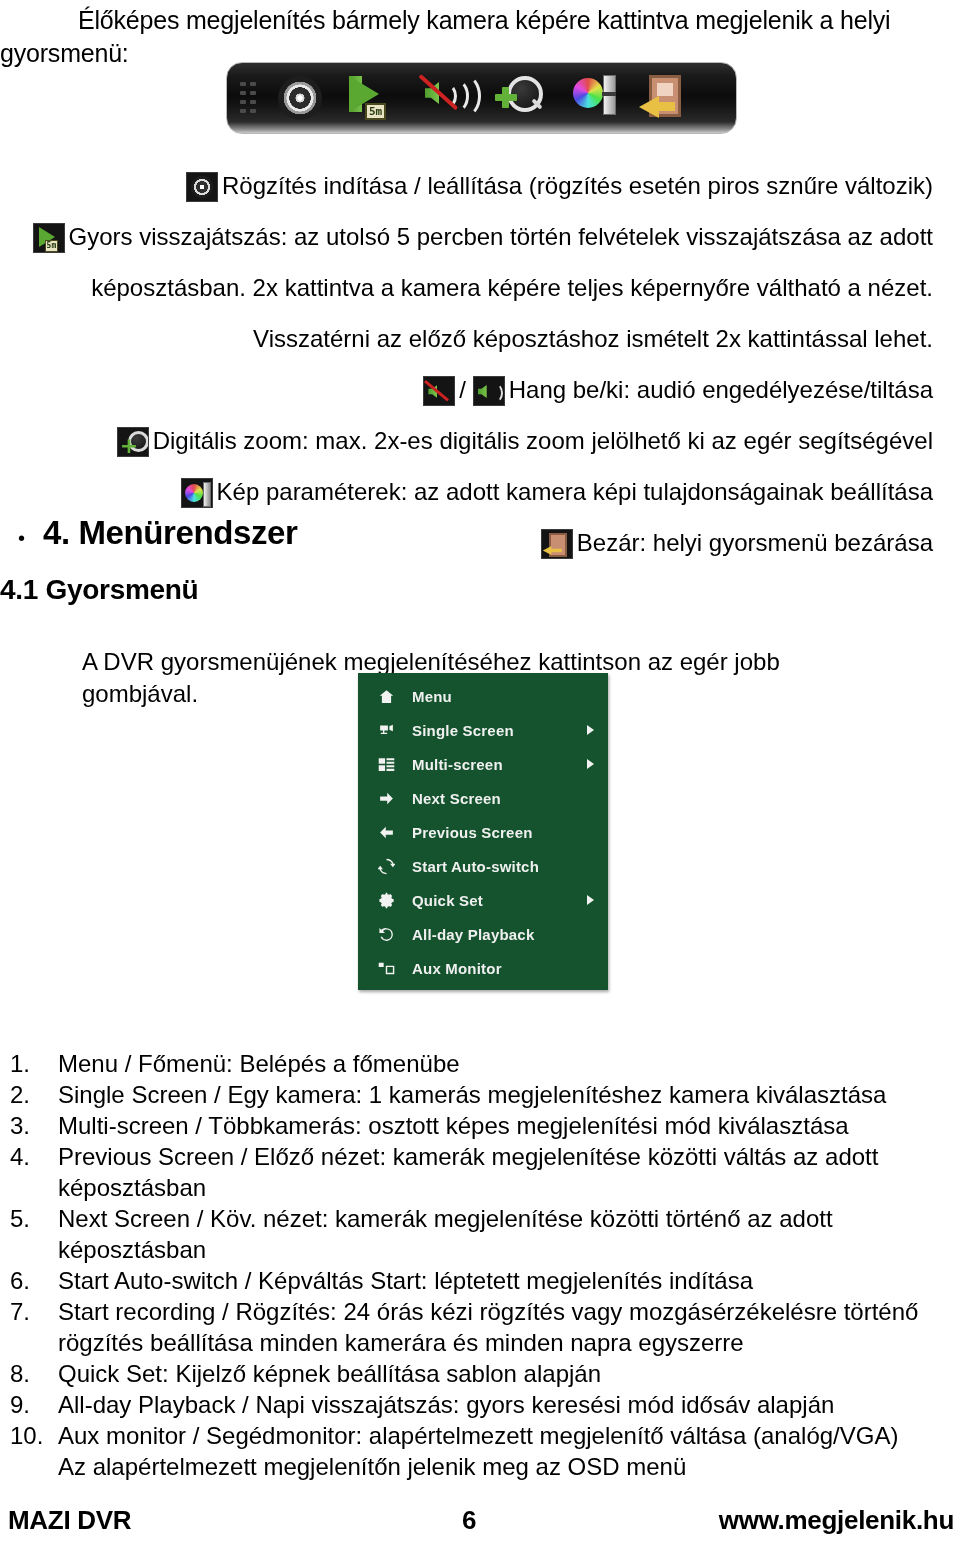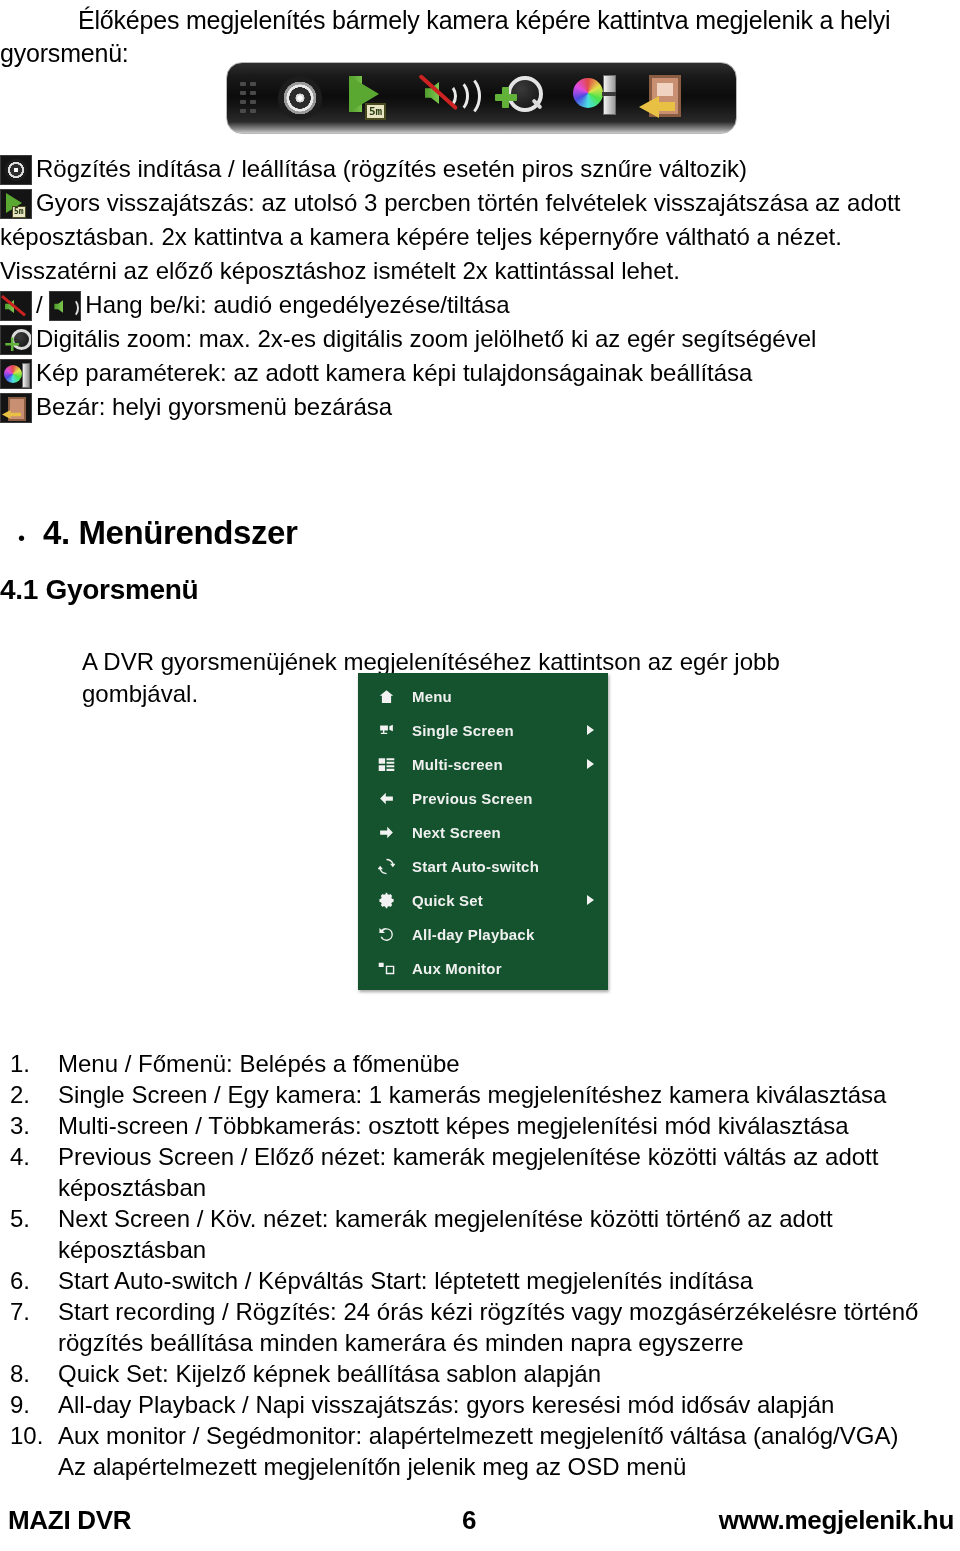--- a/index.html
+++ b/index.html
@@ -206,21 +206,21 @@
 
   
   .legend {
     position: absolute;
     left: 0;
     top: 152px;
     width: 950px;
     font-size: 24px;
     line-height: 34px;
   }
-  .legend p { margin: 0; }
+  .legend p { margin: 17px; text-align: right; }
   .sm {
     display: inline-block;
     width: 32px; height: 30px;
     vertical-align: -8px;
     margin-right: 4px;
     background: #141414;
     border: 1px solid #3b3b3b;
     position: relative;
     box-sizing: border-box;
     overflow: hidden;
@@ -454,21 +454,21 @@
           <span class="ic-arrow-b"></span>
       </div>
     </div>
   </div>
 
   <div class="legend">
     <p>
       <span class="sm sm-rec"></span><span>Rögzítés indítása / leállítása (rögzítés esetén piros sznűre változik)</span>
     </p>
     <p>
-      <span class="sm sm-play"></span><span>Gyors visszajátszás: az utolsó 3 percben történ felvételek visszajátszása az adott</span>
+      <span class="sm sm-play"></span><span>Gyors visszajátszás: az utolsó 5 percben történ felvételek visszajátszása az adott</span>
     </p>
     <p>
       <span>képosztásban. 2x kattintva a kamera képére teljes képernyőre váltható a nézet.</span>
     </p>
     <p>
       <span>Visszatérni az előző képosztáshoz ismételt 2x kattintással lehet.</span>
     </p>
     <p>
       <span class="sm sm-mute"></span><span>/</span>&nbsp;<span class="sm sm-snd"></span><span>Hang be/ki: audió engedélyezése/tiltása</span>
     </p>
@@ -512,33 +512,33 @@
           <svg width="17" height="17" viewBox="0 0 24 24" fill="#f2f2f2">
             <path d="M1 3h9v8H1V3zm11 0h11v3H12V3zm0 5h11v3H12V8zM1 13h9v8H1v-8zm11 0h11v3H12v-3zm0 5h11v3H12v-3z"></path>
           </svg>
         </span>
         <span class="ctx-lb">Multi-screen</span>
         <span class="ctx-arr"></span>
       </div>
       <div class="ctx-row">
         <span class="ctx-ic">
           <svg width="17" height="17" viewBox="0 0 24 24" fill="#f2f2f2">
+            <path d="M13 4l8 8-8 8v-5H3V9h10V4z"></path>
+          </svg>
+        </span>
+        <span class="ctx-lb">Next Screen</span>
+        <span class="ctx-arr hidden"></span>
+      </div>
+      <div class="ctx-row">
+        <span class="ctx-ic">
+          <svg width="17" height="17" viewBox="0 0 24 24" fill="#f2f2f2">
             <path d="M11 4 3 12l8 8v-5h10v-6H11V4z"></path>
           </svg>
         </span>
         <span class="ctx-lb">Previous Screen</span>
-        <span class="ctx-arr hidden"></span>
-      </div>
-      <div class="ctx-row">
-        <span class="ctx-ic">
-          <svg width="17" height="17" viewBox="0 0 24 24" fill="#f2f2f2">
-            <path d="M13 4l8 8-8 8v-5H3V9h10V4z"></path>
-          </svg>
-        </span>
-        <span class="ctx-lb">Next Screen</span>
         <span class="ctx-arr hidden"></span>
       </div>
       <div class="ctx-row">
         <span class="ctx-ic">
           <svg width="17" height="17" viewBox="0 0 24 24" fill="#f2f2f2">
             <path d="M12 3a9 9 0 0 1 8 5h-3l4 5 4-5h-3A11 11 0 0 0 12 1v2zM12 21a9 9 0 0 1-8-5h3L3 11l-4 5h3a11 11 0 0 0 10 7v-2z"></path>
           </svg>
         </span>
         <span class="ctx-lb">Start Auto-switch</span>
         <span class="ctx-arr hidden"></span>

